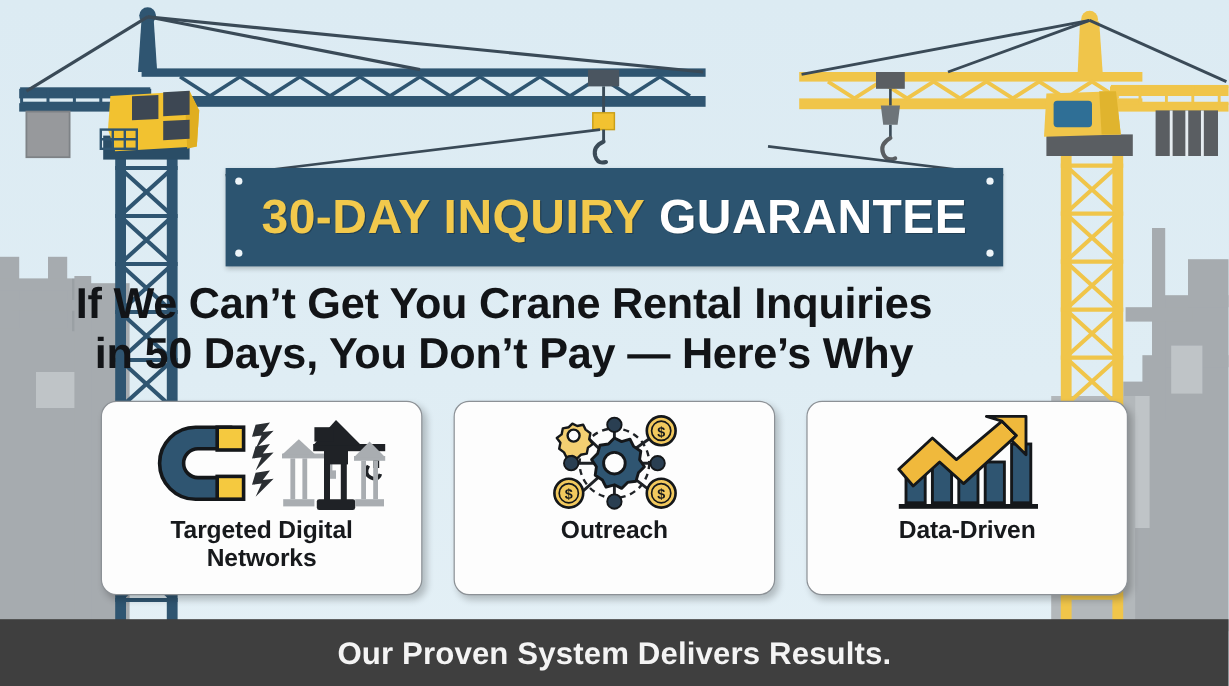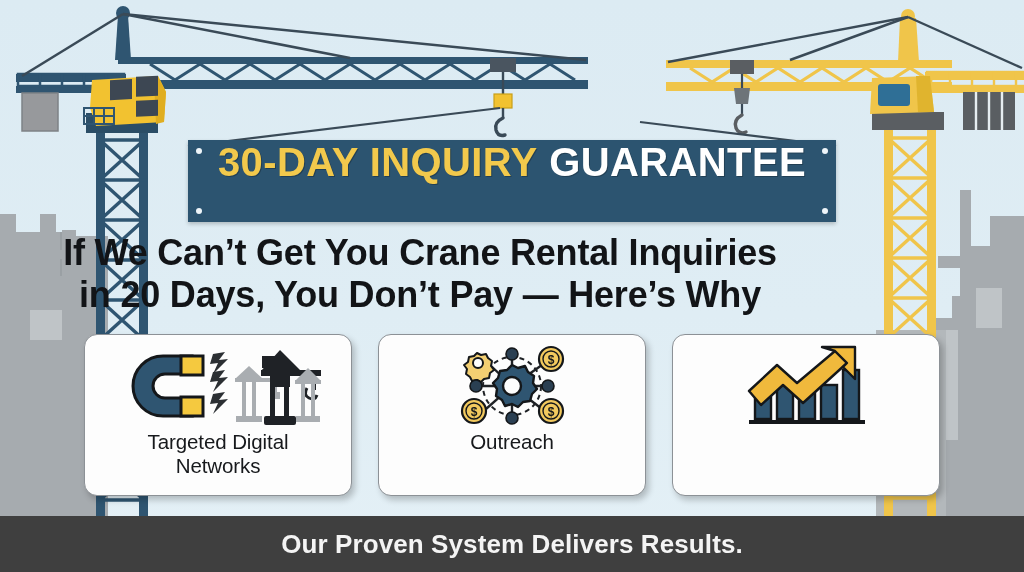--- a/index.html
+++ b/index.html
@@ -27,21 +27,21 @@
     position: absolute; left: 0; top: 0; width: 1024px; height: 572px;
   }
 
   
   .banner {
     position: absolute;
     left: 188px; top: 140px;
     width: 648px; height: 82px;
     background: #2c5470;
     box-shadow: 0 2px 4px rgba(0,0,0,.22);
-    display: flex; justify-content: center;
+    display: flex; align-items: center; justify-content: center;
   }
   .banner-text {
     font-size: 40px;
     font-weight: bold;
     letter-spacing: .4px;
     white-space: nowrap;
     text-shadow: 1px 1px 0 rgba(0,0,0,.25);
   }
   .banner-text .gold { color: #f2c94c; }
   .banner-text .white { color: #ffffff; }
@@ -95,21 +95,21 @@
     height: 84px;
     display: flex;
     align-items: center;
     justify-content: center;
   }
   .card-label {
     margin-top: 2px;
     text-align: center;
     color: #17191c;
     font-size: 20.5px;
-    font-weight: normal;
+    font-weight: bold;
     line-height: 1.18;
     letter-spacing: -.1px;
   }
   .card-label .ln { display: block; }
 
   
   .footer {
     position: absolute;
     left: 0; bottom: 0;
     width: 1024px; height: 56px;
@@ -312,21 +312,21 @@
     <span class="grommet g-bl"></span>
     <span class="grommet g-tr"></span>
     <span class="grommet g-br"></span>
     <div class="banner-text">
       <span class="gold">30-DAY INQUIRY</span><span>&nbsp;</span><span class="white">GUARANTEE</span>
     </div>
   </div>
 
   <div class="headline">
     <span class="ln">If We Can’t Get You Crane Rental Inquiries</span>
-    <span class="ln">in 20 Days, You Don’t Pay — Here’s Why</span>
+    <span class="ln">in 50 Days, You Don’t Pay — Here’s Why</span>
   </div>
 
   <div class="cards">
 
     <div class="card">
       <div class="card-icon">
         <svg width="206" height="80" viewBox="0 0 206 80">
 
           <g>
             <path d="M78 10 L48 10 A30 30 0 0 0 48 70 L78 70 L78 52 L50 52 A12 12 0 0 1 50 28 L78 28 Z" fill="#2f5571" stroke="#14171a" stroke-width="3" stroke-linejoin="round"></path>
@@ -449,20 +449,21 @@
 
           <rect x="6" y="75" width="116" height="4" fill="#14171a"></rect>
 
           <g>
             <path d="M6 46 L34 20 L54 38 L92 6 L104 18 L60 58 L40 40 L18 60 Z" fill="#f0b93c" stroke="#14171a" stroke-width="2.4" stroke-linejoin="round"></path>
             <path d="M79 2 L112 2 L112 34 L100 22 L104 18 L92 6 Z" fill="#f0b93c" stroke="#14171a" stroke-width="2.4" stroke-linejoin="round"></path>
           </g>
         </svg>
       </div>
       <div class="card-label">
+        <span class="ln">Data-Driven</span>
       </div>
     </div>
 
   </div>
 
   <div class="footer">
     <span class="footer-text">Our Proven System Delivers Results.</span>
   </div>
 
 </div>

